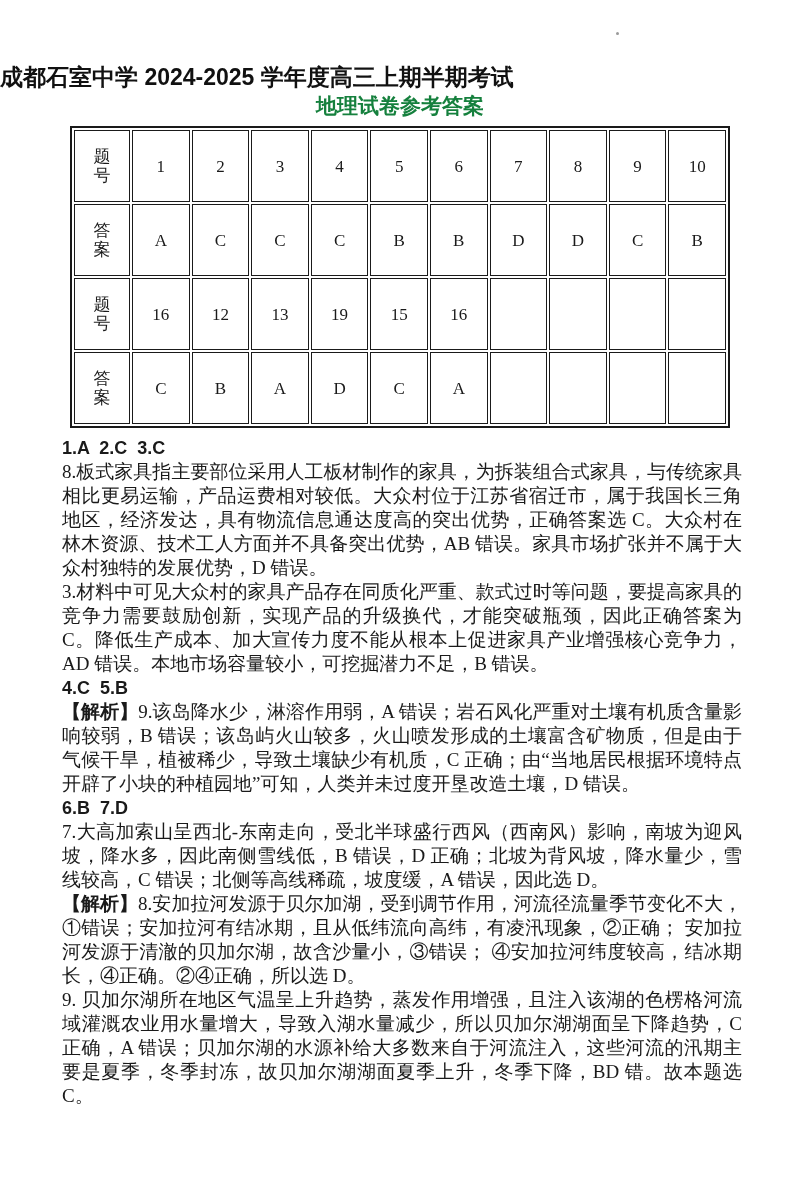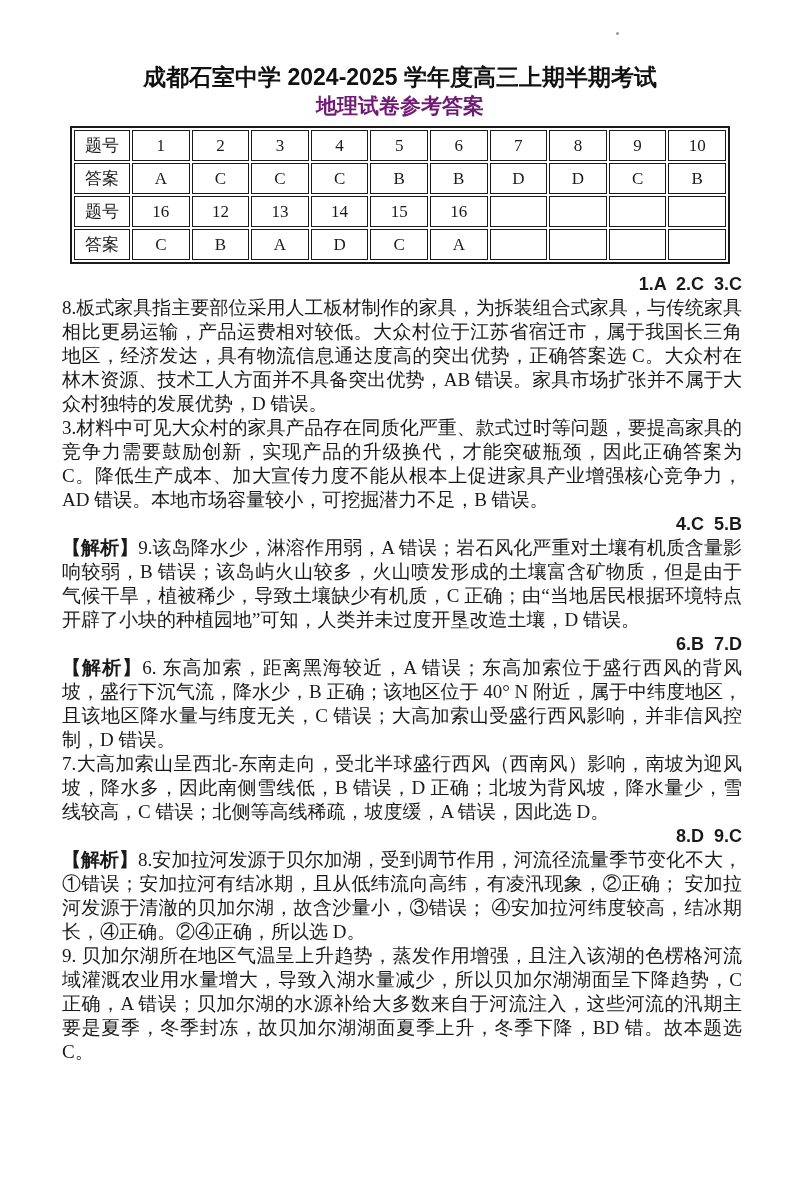--- a/index.html
+++ b/index.html
@@ -11,58 +11,58 @@
     font-family:"Liberation Serif","DejaVu Serif",serif;
     box-sizing:border-box;
     padding-top:62px;
     overflow:hidden;
   }
   .speck{
     position:absolute;left:616px;top:32px;width:3px;height:3px;
     background:#9a9a9a;border-radius:50%;
   }
   .title1{
-    margin:0;text-align:center;
+    margin:0;text-align:left;
     font-family:"Liberation Sans","DejaVu Sans",sans-serif;
     font-weight:bold;font-size:23px;line-height:30px;color:#111;
   }
   .title2{
     margin:0;text-align:center;
     font-family:"Liberation Sans","DejaVu Sans",sans-serif;
-    font-weight:bold;font-size:21px;line-height:28px;color:#701a75;
+    font-weight:bold;font-size:21px;line-height:28px;color:#15803d;
   }
   table.answers{
     width:660px;margin:6px auto 0 auto;
     border-collapse:separate;border-spacing:2px;
     border:2px solid #1a1a1a;
     table-layout:fixed;
   }
   table.answers td{
     border:1px solid #1a1a1a;
     height:19px;
     text-align:center;vertical-align:middle;
     font-size:17px;line-height:19px;
-    padding:5px;
+    padding:16px;
     font-family:"Liberation Serif","DejaVu Serif",serif;
     color:#1a1a1a;
   }
   table.answers col.head{width:56px;}
   .body{
     margin:8px 58px 0 62px;
     font-size:19px;line-height:24px;
     text-align:justify;
     color:#1a1a1a;
   }
   .body p{margin:0;}
   .ansline{
     font-family:"Liberation Sans","DejaVu Sans",sans-serif;
     font-weight:bold;
     font-size:18px;
     white-space:pre-wrap;
-    text-align:right;
+    text-align:left;
   }
   .prefix{
     font-family:"Liberation Sans","DejaVu Sans",sans-serif;
     font-weight:bold;
   }
 </style>
 </head>
 <body>
 
 <div class="page">
@@ -110,21 +110,21 @@
         <td>D</td>
         <td>D</td>
         <td>C</td>
         <td>B</td>
       </tr>
       <tr>
         <td>题号</td>
         <td>16</td>
         <td>12</td>
         <td>13</td>
-        <td>14</td>
+        <td>19</td>
         <td>15</td>
         <td>16</td>
         <td></td>
         <td></td>
         <td></td>
         <td></td>
       </tr>
       <tr>
         <td>答案</td>
         <td>C</td>
@@ -141,19 +141,17 @@
     </tbody>
   </table>
 
   <div class="body">
     <p class="ansline">1.A  2.C  3.C</p>
     <p class="para"><span>8.板式家具指主要部位采用人工板材制作的家具，为拆装组合式家具，与传统家具相比更易运输，产品运费相对较低。大众村位于江苏省宿迁市，属于我国长三角地区，经济发达，具有物流信息通达度高的突出优势，正确答案选 C。大众村在林木资源、技术工人方面并不具备突出优势，AB 错误。家具市场扩张并不属于大众村独特的发展优势，D 错误。</span></p>
     <p class="para"><span>3.材料中可见大众村的家具产品存在同质化严重、款式过时等问题，要提高家具的竞争力需要鼓励创新，实现产品的升级换代，才能突破瓶颈，因此正确答案为 C。降低生产成本、加大宣传力度不能从根本上促进家具产业增强核心竞争力，AD 错误。本地市场容量较小，可挖掘潜力不足，B 错误。</span></p>
     <p class="ansline">4.C  5.B</p>
     <p class="para"><span class="prefix">【解析】</span><span>9.该岛降水少，淋溶作用弱，A 错误；岩石风化严重对土壤有机质含量影响较弱，B 错误；该岛屿火山较多，火山喷发形成的土壤富含矿物质，但是由于气候干旱，植被稀少，导致土壤缺少有机质，C 正确；由“当地居民根据环境特点开辟了小块的种植园地”可知，人类并未过度开垦改造土壤，D 错误。</span></p>
     <p class="ansline">6.B  7.D</p>
-    <p class="para"><span class="prefix">【解析】</span><span>6. 东高加索，距离黑海较近，A 错误；东高加索位于盛行西风的背风坡，盛行下沉气流，降水少，B 正确；该地区位于 40° N 附近，属于中纬度地区，且该地区降水量与纬度无关，C 错误；大高加索山受盛行西风影响，并非信风控制，D 错误。</span></p>
     <p class="para"><span>7.大高加索山呈西北-东南走向，受北半球盛行西风（西南风）影响，南坡为迎风坡，降水多，因此南侧雪线低，B 错误，D 正确；北坡为背风坡，降水量少，雪线较高，C 错误；北侧等高线稀疏，坡度缓，A 错误，因此选 D。</span></p>
-    <p class="ansline">8.D  9.C</p>
     <p class="para"><span class="prefix">【解析】</span><span>8.安加拉河发源于贝尔加湖，受到调节作用，河流径流量季节变化不大，①错误；安加拉河有结冰期，且从低纬流向高纬，有凌汛现象，②正确；  安加拉河发源于清澈的贝加尔湖，故含沙量小，③错误；  ④安加拉河纬度较高，结冰期长，④正确。②④正确，所以选 D。</span></p>
     <p class="para"><span>9. 贝加尔湖所在地区气温呈上升趋势，蒸发作用增强，且注入该湖的色楞格河流域灌溉农业用水量增大，导致入湖水量减少，所以贝加尔湖湖面呈下降趋势，C 正确，A 错误；贝加尔湖的水源补给大多数来自于河流注入，这些河流的汛期主要是夏季，冬季封冻，故贝加尔湖湖面夏季上升，冬季下降，BD 错。故本题选 C。</span></p>
   </div>
 </div>
 
 </body></html>

